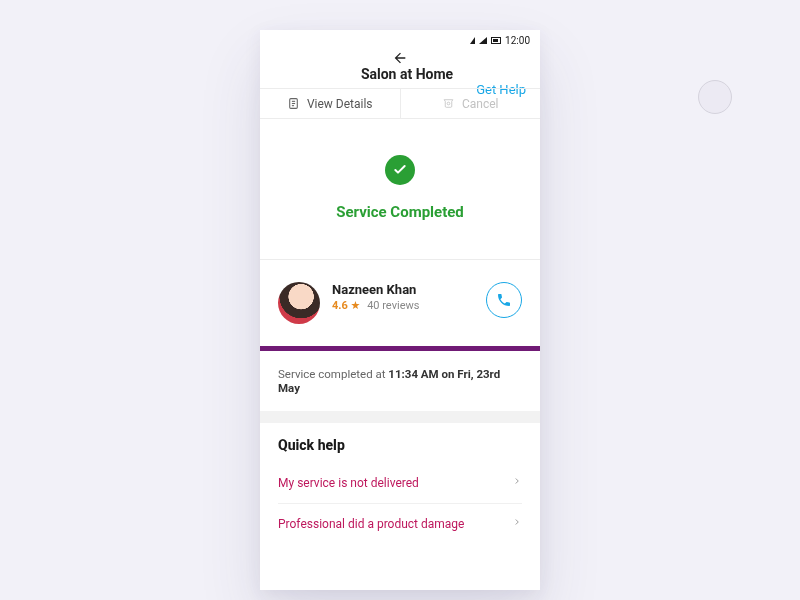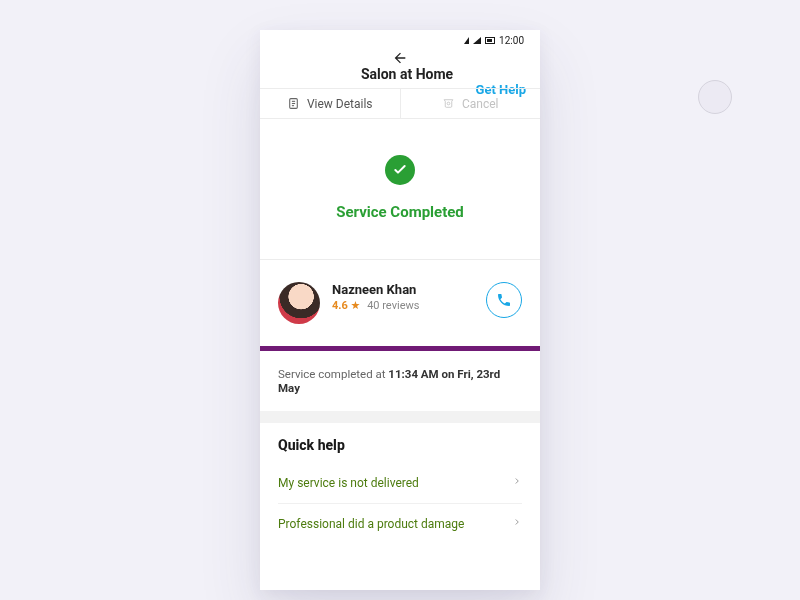--- a/index.html
+++ b/index.html
@@ -30,21 +30,21 @@
     box-shadow: 0 30px 60px rgba(60,55,100,0.12), 0 4px 16px rgba(60,55,100,0.08);
     overflow: hidden;
     display: flex;
     flex-direction: column;
   }
   .statusbar {
     height: 20px;
     display: flex;
     justify-content: flex-end;
     align-items: center;
-    padding: 0 16px;
+    padding: 0 10px;
     font-size: 10px;
     color: #1a1a1a;
     gap: 4px;
   }
   .statusbar .tri {
     width: 0; height: 0;
     border-left: 5px solid transparent;
     border-right: 0 solid transparent;
     border-bottom: 7px solid #1a1a1a;
   }
@@ -83,21 +83,21 @@
   .title-text {
     font-size: 14px;
     font-weight: 700;
     color: #222;
     margin-left: 14px;
   }
   .get-help {
     margin-left: auto;
     color: #19a7e6;
     font-size: 13px;
-    font-weight: 700;
+    font-weight: 400;
   }
   .action-row {
     display: flex;
     border-top: 1px solid #ececec;
     border-bottom: 1px solid #ececec;
     height: 31px;
   }
   .action-row > div {
     flex: 1;
     display: flex;
@@ -176,21 +176,21 @@
     font-weight: 800;
     color: #1a1a1a;
     margin-bottom: 10px;
   }
   .qh-item {
     display: flex;
     align-items: flex-start;
     justify-content: space-between;
     padding: 13px 0;
     font-size: 12px;
-    color: #4d7c0f;
+    color: #be185d;
     border-bottom: 1px solid #f0f0f0;
   }
   .qh-item:last-child { border-bottom: none; }
   .chev { width: 10px; height: 10px; }
 </style>
 </head>
 <body>
 
 <div class="outer-circle"></div>
 

